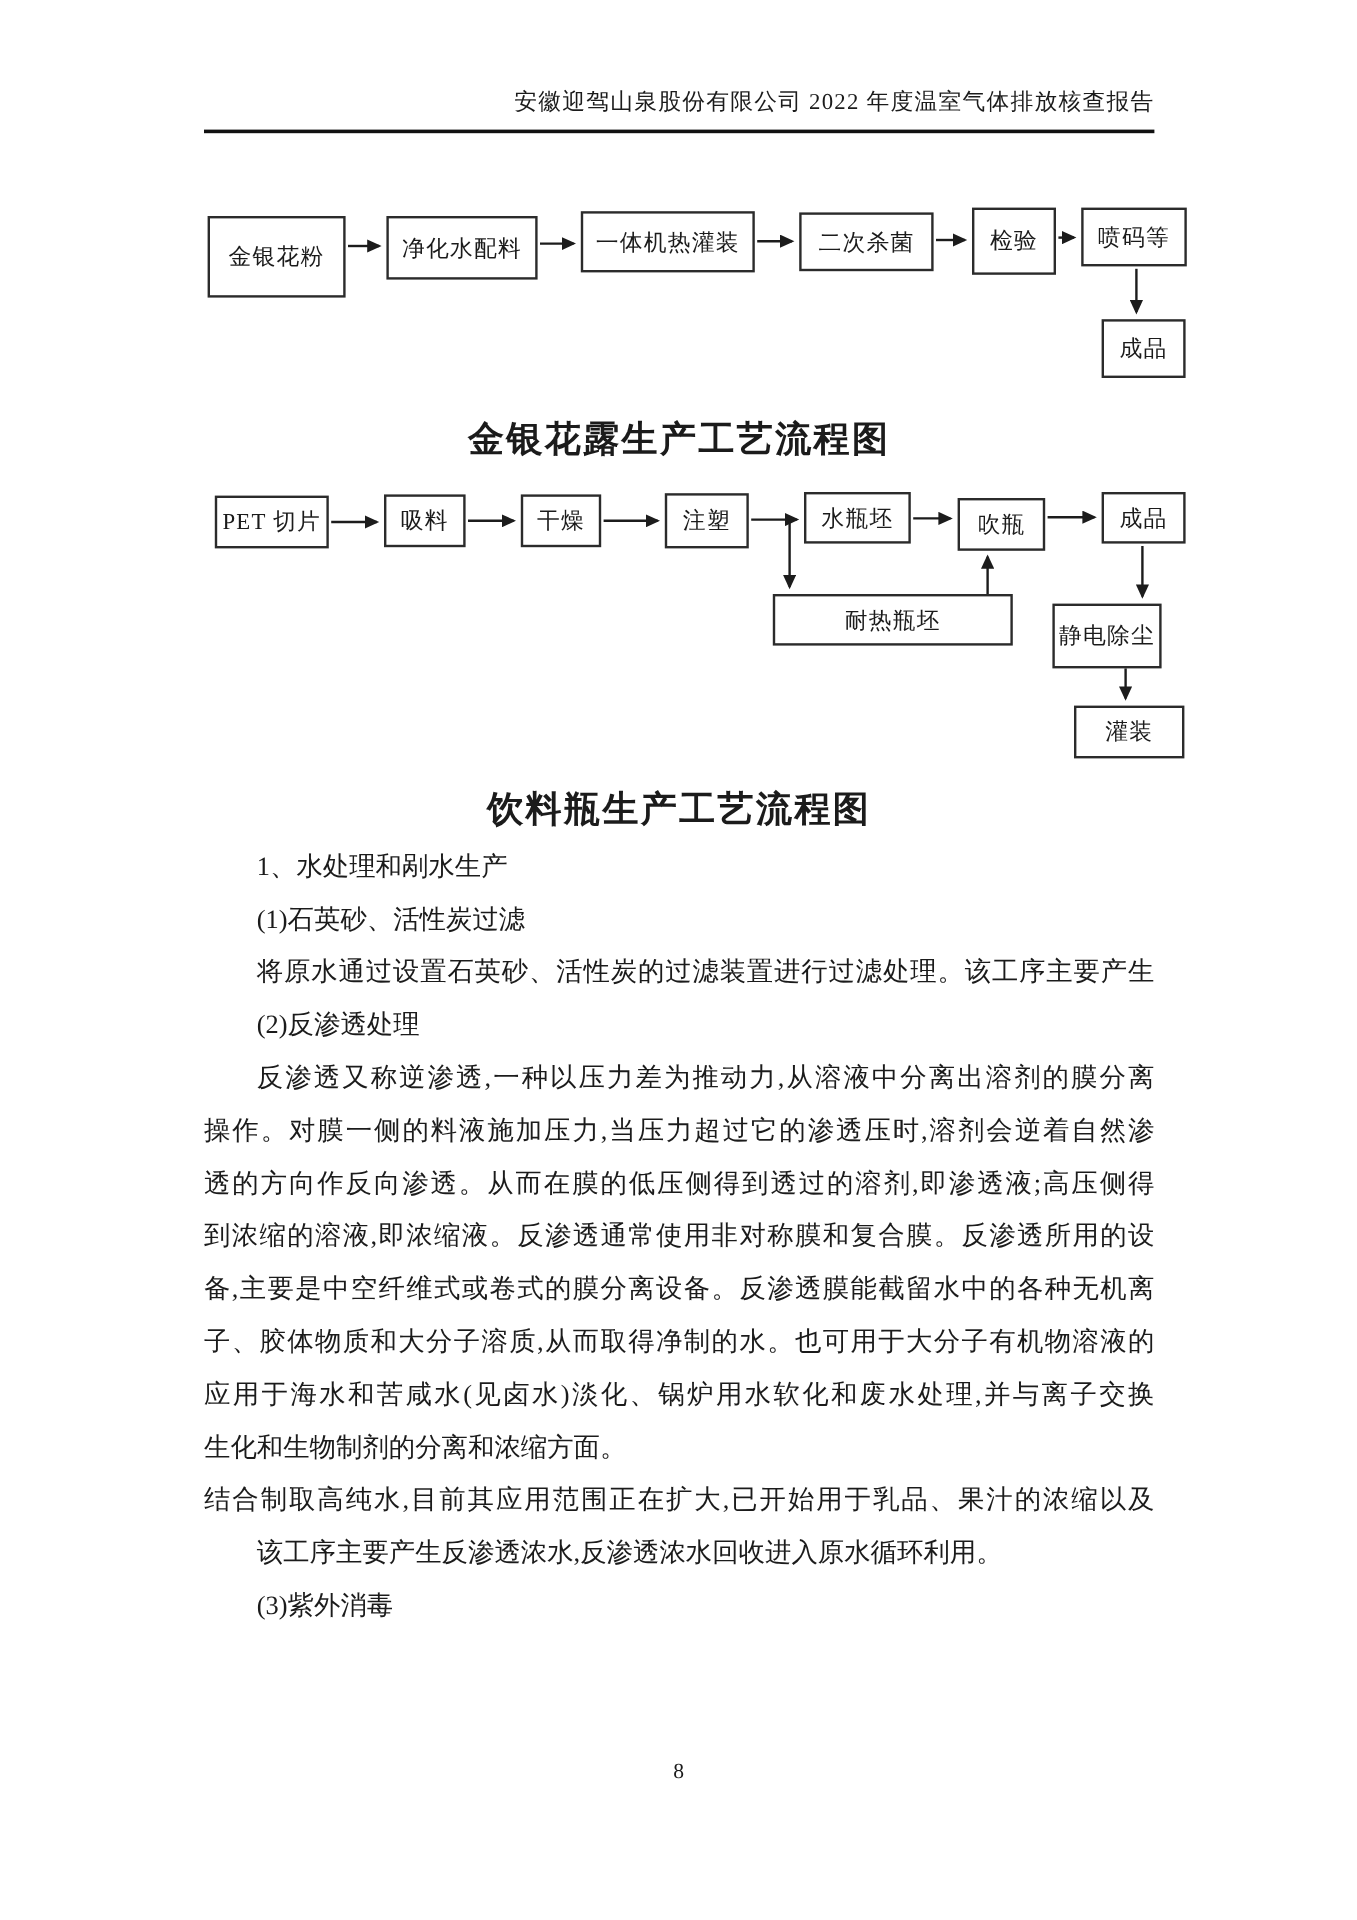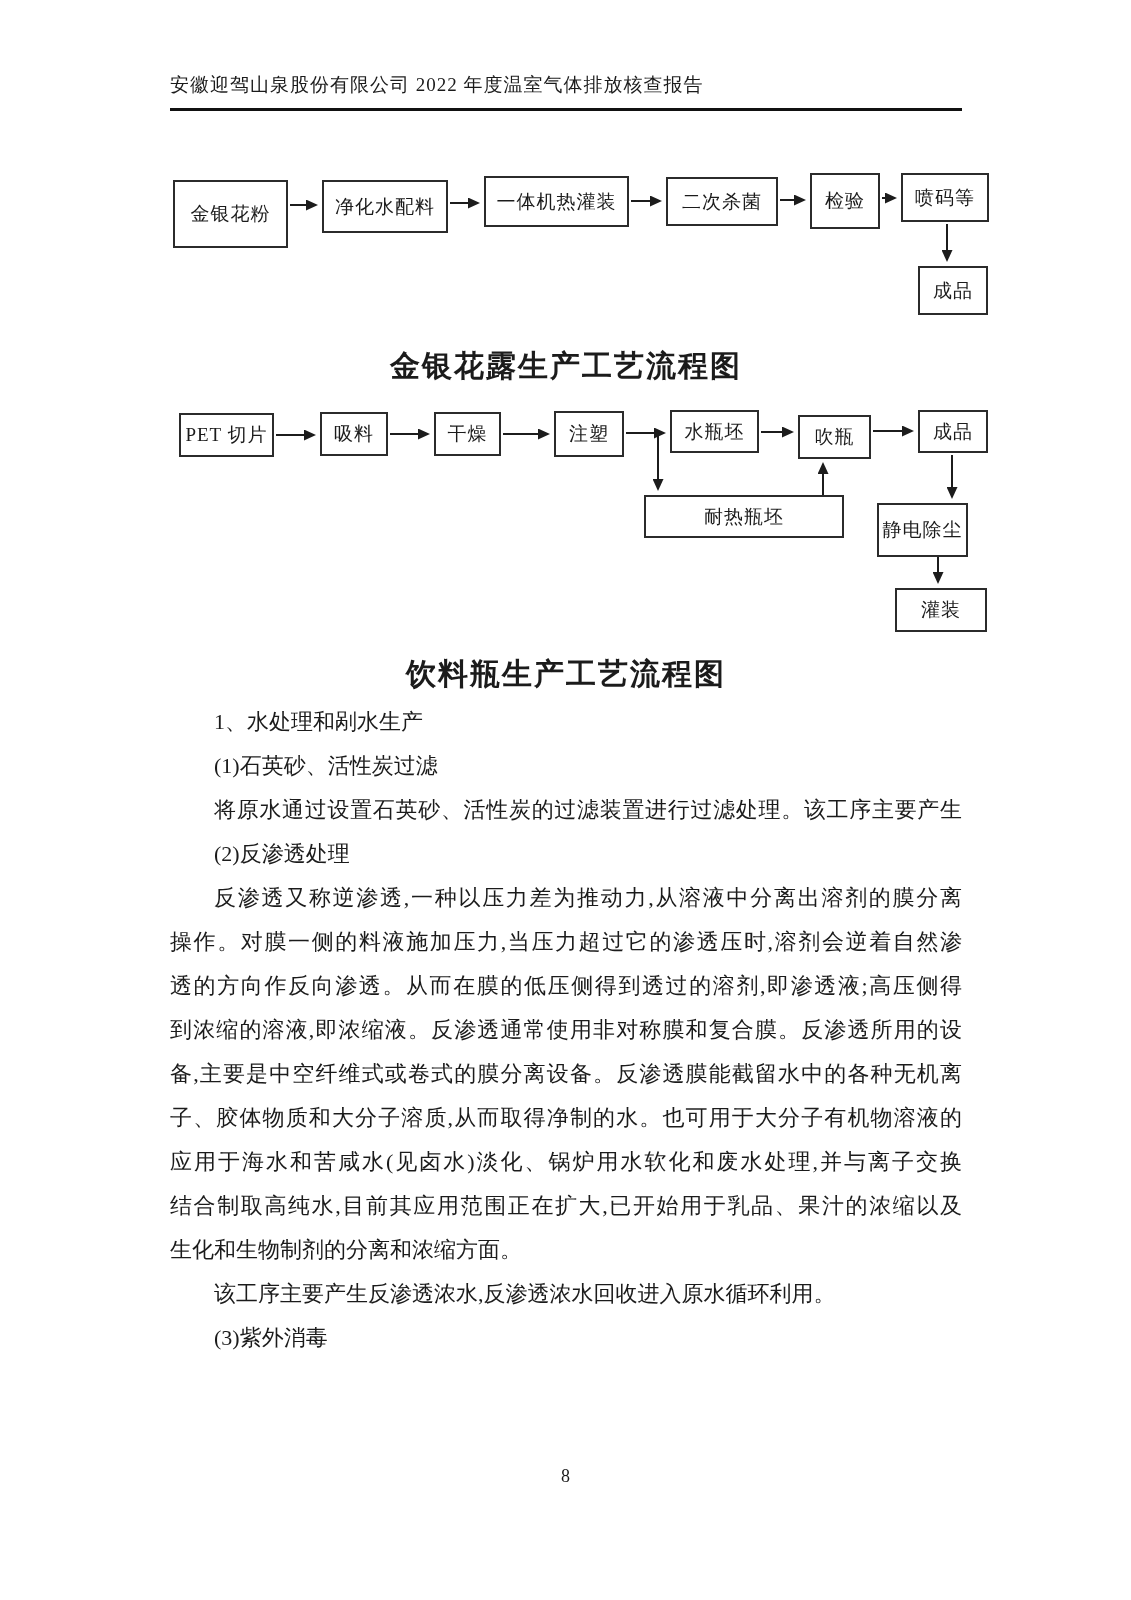--- a/index.html
+++ b/index.html
@@ -8,21 +8,21 @@
     width:1131px; height:1600px;
     background:#ffffff;
     font-family:"Liberation Serif", serif;
     color:#1b1b1b;
     overflow:hidden;
   }
 
   
   .header-title {
     position:absolute; left:170px; top:72px; width:792px;
-    text-align:left; font-size:19px; letter-spacing:1px;
+    text-align:right; font-size:19px; letter-spacing:1px;
     white-space:nowrap;
   }
   .header-rule {
     position:absolute; left:170px; top:108px; width:792px; height:3px;
     background:#111111;
   }
 
   
   .box {
     position:absolute;
@@ -157,22 +157,22 @@
       </div>
     <div class="tline indent2">(2)反渗透处理</div>
     <div class="para">
         <div class="line">反渗透又称逆渗透,一种以压力差为推动力,从溶液中分离出溶剂的膜分离</div>
         <div class="line">操作。对膜一侧的料液施加压力,当压力超过它的渗透压时,溶剂会逆着自然渗</div>
         <div class="line">透的方向作反向渗透。从而在膜的低压侧得到透过的溶剂,即渗透液;高压侧得</div>
         <div class="line">到浓缩的溶液,即浓缩液。反渗透通常使用非对称膜和复合膜。反渗透所用的设</div>
         <div class="line">备,主要是中空纤维式或卷式的膜分离设备。反渗透膜能截留水中的各种无机离</div>
         <div class="line">子、胶体物质和大分子溶质,从而取得净制的水。也可用于大分子有机物溶液的</div>
         <div class="line">应用于海水和苦咸水(见卤水)淡化、锅炉用水软化和废水处理,并与离子交换</div>
+        <div class="line last">生化和生物制剂的分离和浓缩方面。</div>
         <div class="line">结合制取高纯水,目前其应用范围正在扩大,已开始用于乳品、果汁的浓缩以及</div>
-        <div class="line last">生化和生物制剂的分离和浓缩方面。</div>
       </div>
     <div class="para">
         <div class="line last">该工序主要产生反渗透浓水,反渗透浓水回收进入原水循环利用。</div>
       </div>
     <div class="tline indent2">(3)紫外消毒</div>
   </div>
 
   <div class="page-number">8</div>
 
 </div>

